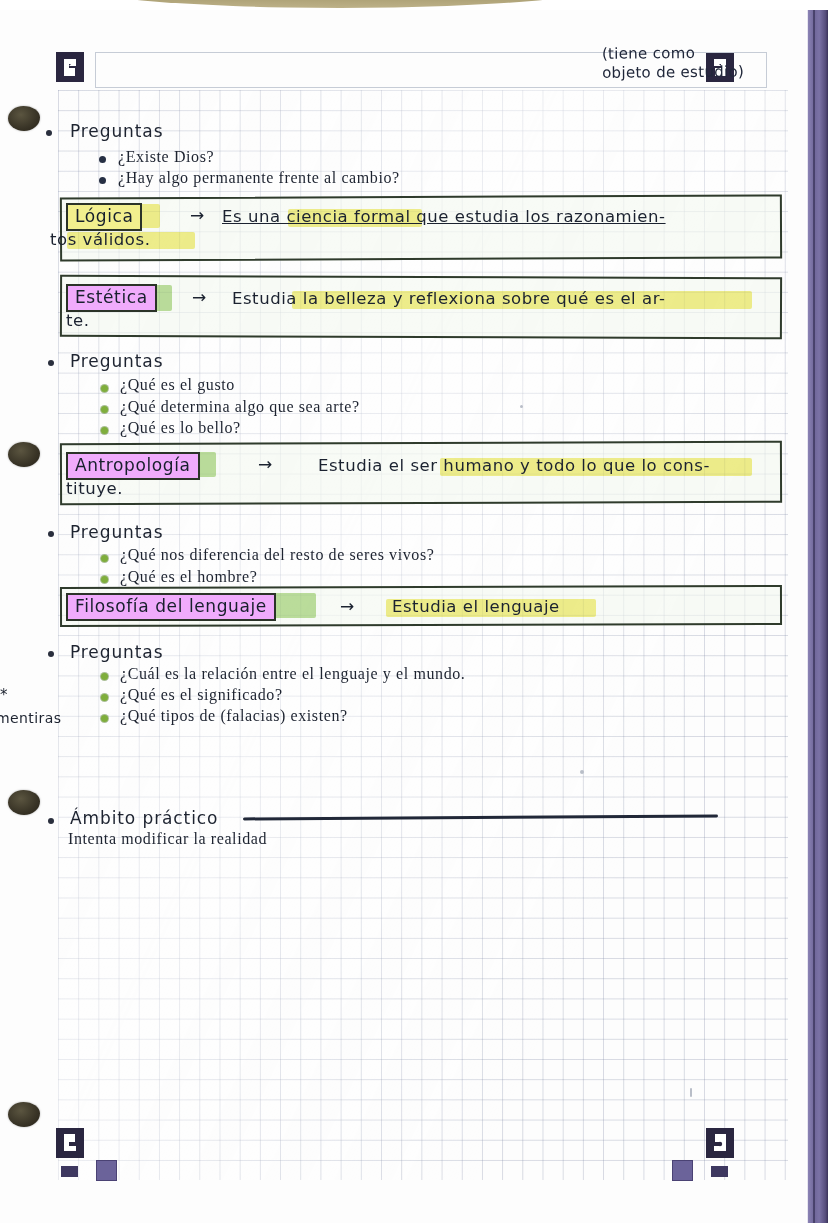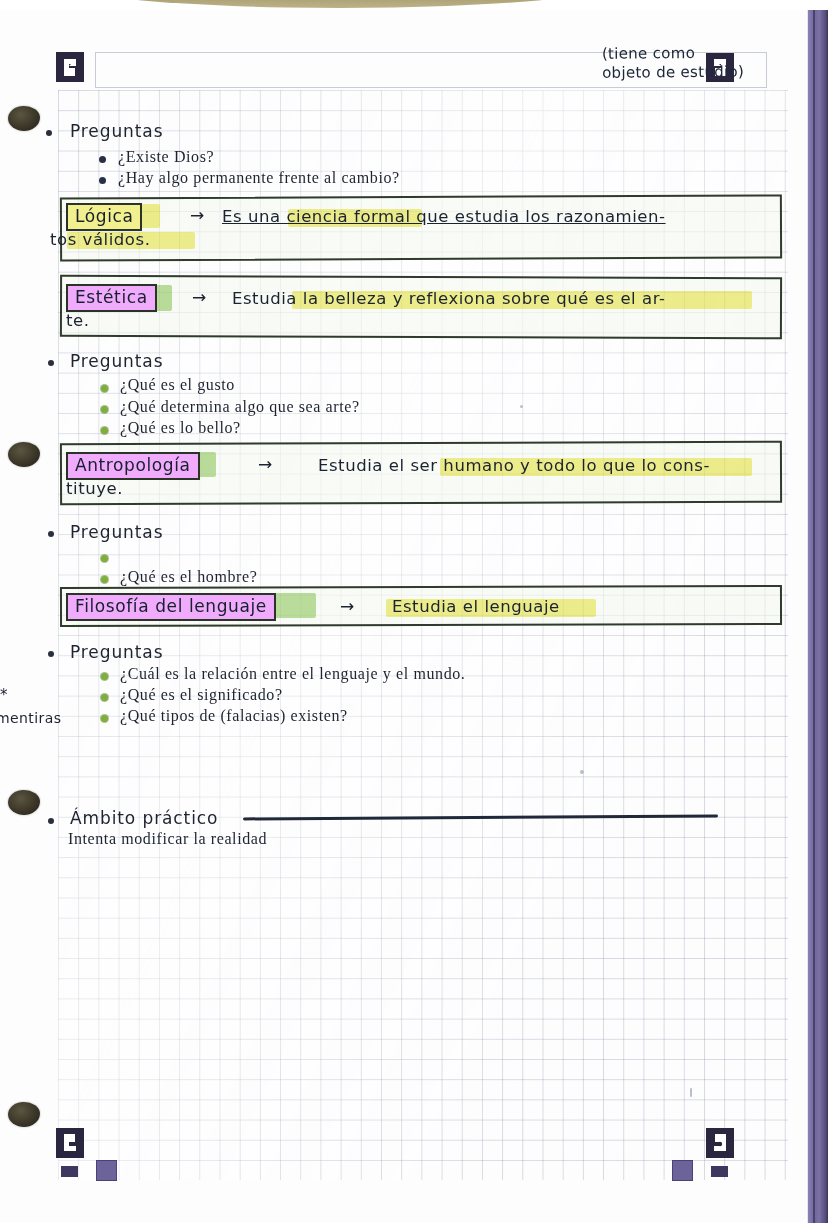--- a/index.html
+++ b/index.html
@@ -263,20 +263,21 @@
   <div class="chip green" style="left:66px; top:442px;">Antropología</div>
   <div class="arrow hw" style="left:258px; top:446px;">→</div>
   <div class="hl y" style="left:440px; top:448px; width:312px; height:18px;"></div>
   <div class="deftext hw" style="left:318px; top:446px;">Estudia el ser humano y todo lo que lo cons-</div>
   <div class="deftext2 hw" style="left:66px; top:469px;">tituye.</div>
 
   <div class="bullet1" style="left:48px; top:521px;"></div>
   <div class="row hw lvl1" style="left:70px; top:512px;">Preguntas</div>
 
   <div class="bullet2 green" style="left:101px; top:545px;"></div>
+  <div class="row hw lvl2" style="left:120px; top:536px;">¿Qué nos diferencia del resto de seres vivos?</div>
 
   <div class="bullet2 green" style="left:101px; top:566px;"></div>
   <div class="row hw lvl2" style="left:120px; top:558px;">¿Qué es el hombre?</div>
 
   <div class="defbox" style="left:60px; top:576px; width:722px; height:40px; transform:rotate(-.15deg);"></div>
   <div class="hl g" style="left:68px; top:583px; width:248px; height:25px;"></div>
   <div class="chip green" style="left:66px; top:583px;">Filosofía del lenguaje</div>
   <div class="arrow hw" style="left:340px; top:588px;">→</div>
   <div class="hl y" style="left:386px; top:589px; width:210px; height:18px;"></div>
   <div class="deftext hw" style="left:392px; top:587px;">Estudia el lenguaje</div>

